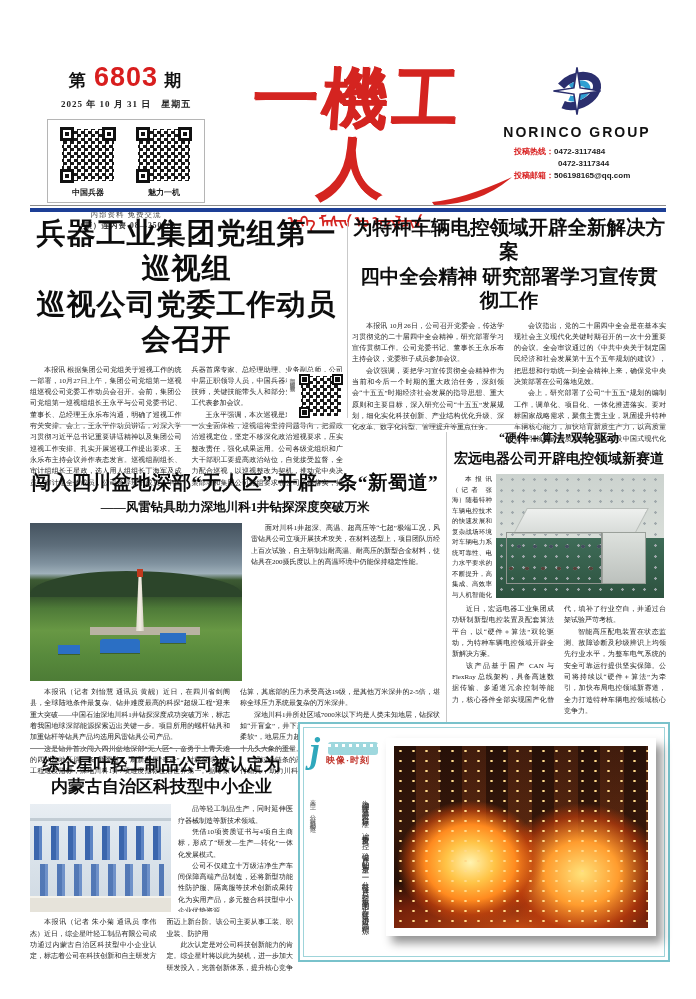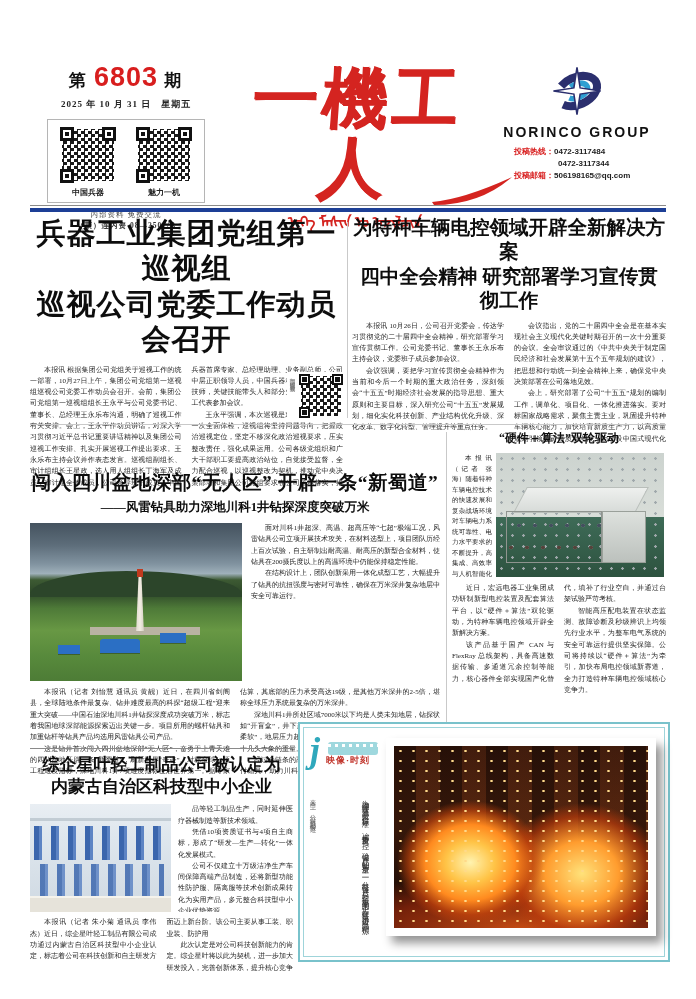--- a/index.html
+++ b/index.html
@@ -237,35 +237,35 @@
         <div class="hill"></div>
           <div class="pad"></div>
         <div class="rig"></div>
           <div class="rigtip"></div>
         <div class="bld b1"></div>
           <div class="bld b2"></div>
           <div class="bld b3"></div>
       </div>
       <div class="a3-side body-text">
           <p>面对川科1井超深、高温、超高压等“七超”极端工况，风雷钻具公司立项开展技术攻关，在材料选型上，项目团队历经上百次试验，自主研制出耐高温、耐高压的新型合金材料，使钻具在200摄氏度以上的高温环境中仍能保持稳定性能。</p>
-          <p>在结构设计上，团队创新采用一体化成型工艺，大幅提升了钻具的抗扭强度与密封可靠性，确保在万米深井复杂地层中安全可靠运行。</p>
         </div>
     </div>
     <div class="bottom body-text cols2">
         <p>本报讯（记者 刘怡慧 通讯员 黄靓）近日，在四川省剑阁县，全球陆地条件最复杂、钻井难度最高的科探“超级工程”迎来重大突破——中国石油深地川科1井钻探深度成功突破万米，标志着我国地球深部能源探索迈出关键一步。项目所用的螺杆钻具和加重钻杆等钻具产品均选用风雷钻具公司产品。</p>
         <p>这是钻井首次闯入四川盆地深部“无人区”，奋勇于上青天难的四川盆地开辟一条“新蜀道”，刷新世界“奇迹”。对标全球13项工程难度指标，深地川科1井7项难度指标位居世界第一。据专家估算，其底部的压力承受高达19级，是其他万米深井的2-5倍，堪称全球压力系统最复杂的万米深井。</p>
         <p>深地川科1井所处区域7000米以下均是人类未知地层，钻探状如“开盲盒”，井下超过200摄氏度的高温让金属钻具“像面条一样柔软”，地层压力超过130兆帕，相当于指甲盖大小的区域承受着十几头大象的重量。</p>
         <p>经过全链条的高效协同与严苛质检，风雷钻具公司提前5天交付钻具，助力川科1井开钻，实现“万米深井”关键钻具国产化替代。“万米深地探索工程，是比肩探月工程的‘国之重器’，事关国家科技自强战略。”风雷钻具公司负责人表示。</p>
       </div>
   </div>
 
   <div class="vdiv" style="left:446px; top:432px; height:310px;"></div>
 
   <div class="a4">
     <div class="kicker">“硬件＋算法”双轮驱动</div>
+    <div class="headline">宏远电器公司开辟电控领域新赛道</div>
     <div class="a4-row">
       <div class="a4-side body-text">
           <p>本报讯（记者 张海）随着特种车辆电控技术的快速发展和复杂战场环境对车辆电力系统可靠性、电力水平要求的不断提升，高集成、高效率与人机智能化的电控装置成为行业竞争焦点。</p>
         </div>
       <div class="photo ebox">
         <div class="bx-top"></div>
           <div class="bx-front"></div>
           <div class="bx-side"></div>
       </div>
     </div>

